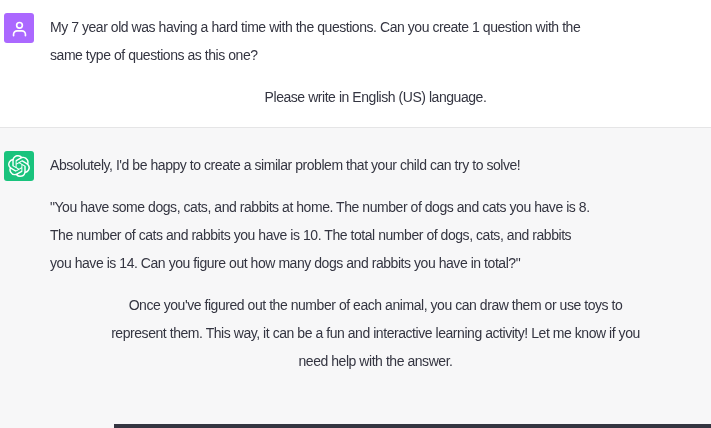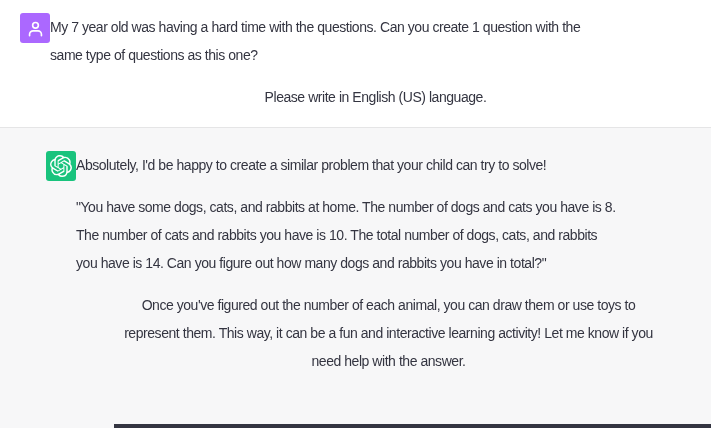--- a/index.html
+++ b/index.html
@@ -15,33 +15,33 @@
     font-family: "Liberation Sans", sans-serif;
     color: #343541;
   }
   .chat {
     width: 711px;
     height: 428px;
   }
   .message {
     display: flex;
     align-items: flex-start;
+    gap: 16px;
     box-sizing: border-box;
-    padding: 23px 10px 0 20px;
+    padding: 23px 10px 0 4px;
   }
   .message.user {
     background: #ffffff;
     height: 128px;
     padding-top: 13px;
     border-bottom: 1px solid #e5e5e6;
   }
   .message.assistant {
     background: #f7f7f8;
     height: 300px;
-    margin-left: 26px;
   }
   .avatar {
     flex: none;
     width: 30px;
     height: 30px;
     border-radius: 3px;
     display: flex;
     align-items: center;
     justify-content: center;
   }

